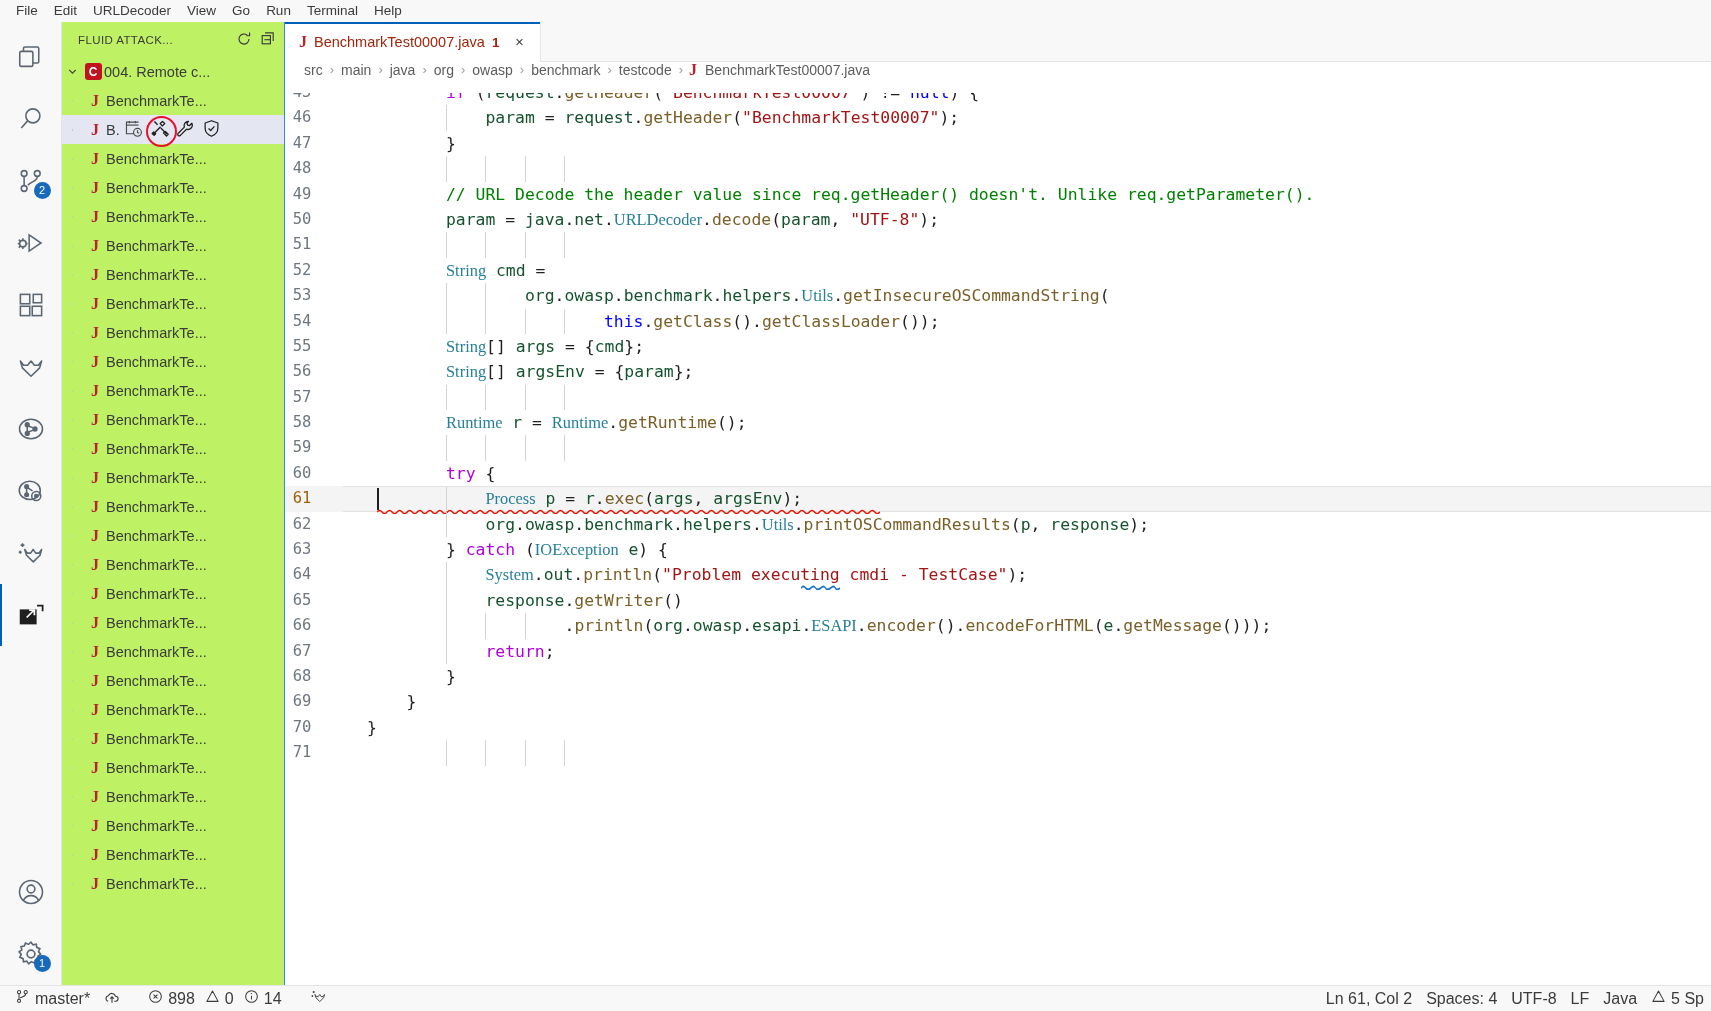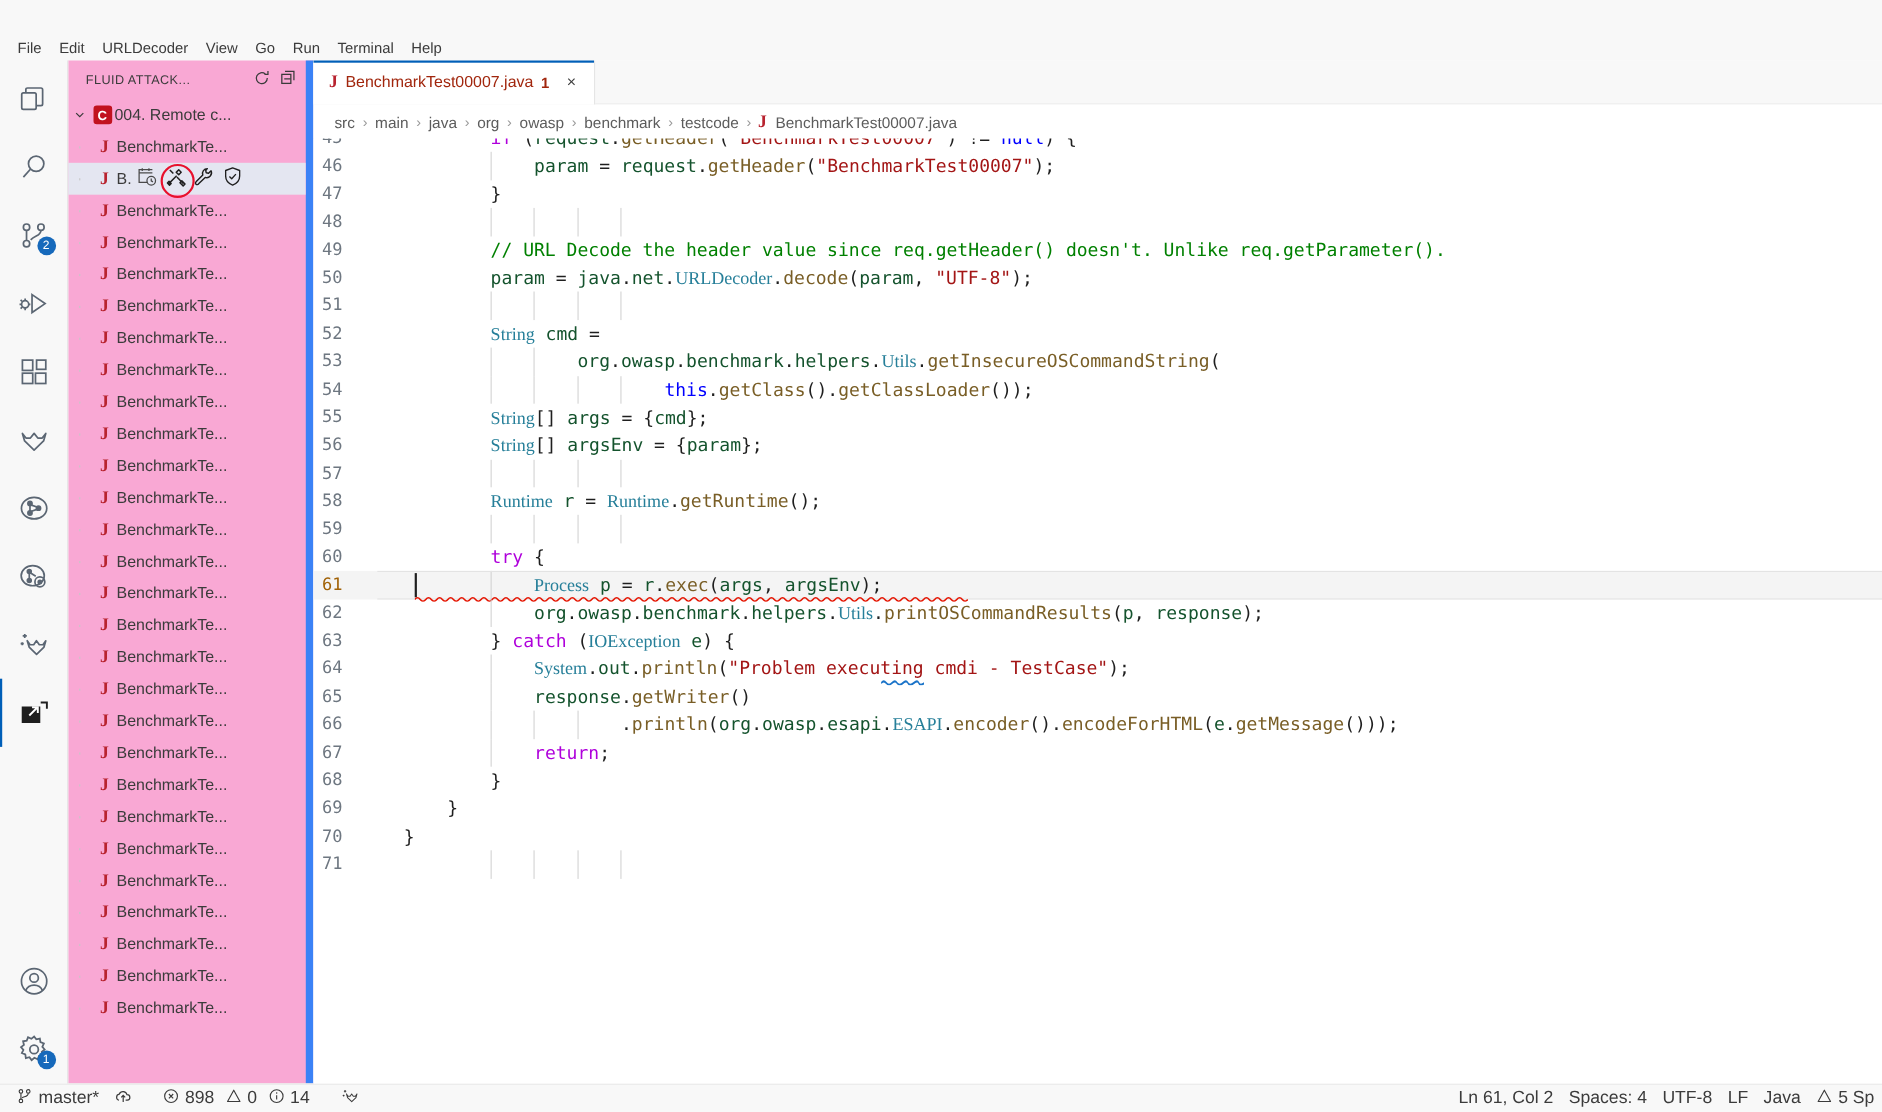--- a/index.html
+++ b/index.html
@@ -13,21 +13,20 @@
   #app { position: relative; width: 1711px; height: 1011px; display: flex; flex-direction: column; background:#f8f8f8; }
 
   
   .menubar {
     height: 22px; flex: 0 0 22px;
     background: #f8f8f8;
     display: flex; align-items: center;
     padding-left: 8px;
     font-size: 13.5px; color: #3b3b3b;
     user-select: none;
-    margin-top: 33px;
   }
   .menubar .mi { padding: 0 8px; line-height: 22px; cursor: default; white-space: nowrap; }
 
   
   .mainrow { flex: 1 1 auto; display: flex; min-height: 0; }
 
   
   .activitybar {
     width: 62px; flex: 0 0 62px;
     background: #f8f8f8;
@@ -52,22 +51,22 @@
     min-width: 17px; height: 17px; border-radius: 9px;
     background: #1669bb; color: #fff;
     font-size: 11px; line-height: 17px; text-align: center;
     padding: 0 4px; font-family: "Liberation Sans", sans-serif;
   }
   .abspacer { flex: 1 1 auto; }
 
   
   .sidebar {
     width: 223px; flex: 0 0 223px;
-    background: #f9a8d4;
-    border-right: 7px solid #3b82f6;
+    background: #bef264;
+    border-right: 1px solid #3b82f6;
     display: flex; flex-direction: column;
     min-height: 0;
   }
   .sidebar-header {
     height: 35px; flex: 0 0 35px;
     display: flex; align-items: center;
     padding: 0 4px 0 16px;
     font-size: 11.5px; letter-spacing: .4px; color: #3b3b3b;
     text-transform: uppercase; font-weight: 400;
     user-select: none;
@@ -120,21 +119,21 @@
   }
   .tab.active::before { content:""; position:absolute; left:0; right:0; top:0; height:2px; background:#005fb8; }
   .tab .errcount { font-weight: bold; font-size: 13.5px; }
   .tab .closebtn {
     width: 22px; height: 22px; border-radius: 4px; display:flex;
     align-items:center; justify-content:center; color:#3b3b3b; margin-left:2px;
   }
   .tabsfill { flex: 1 1 auto; background: #f8f8f8; }
 
   .breadcrumbs {
-    height: 31px; flex: 0 0 31px; display: flex; align-items: center;
+    height: 31px; flex: 0 0 31px; display: flex; 
     padding-left: 18px; background: #ffffff;
     font-size: 14px; color: #5c5c5c; white-space: nowrap; overflow: hidden;
   }
   .bcitem { cursor: pointer; padding: 0 1px; }
   .bcsep { color: #9a9a9a; padding: 0 6px; font-size: 13px; }
 
   
   .codewrap { flex: 1 1 auto; position: relative; overflow: hidden; background: #ffffff; }
   .code {
     position: absolute; inset: 0;

